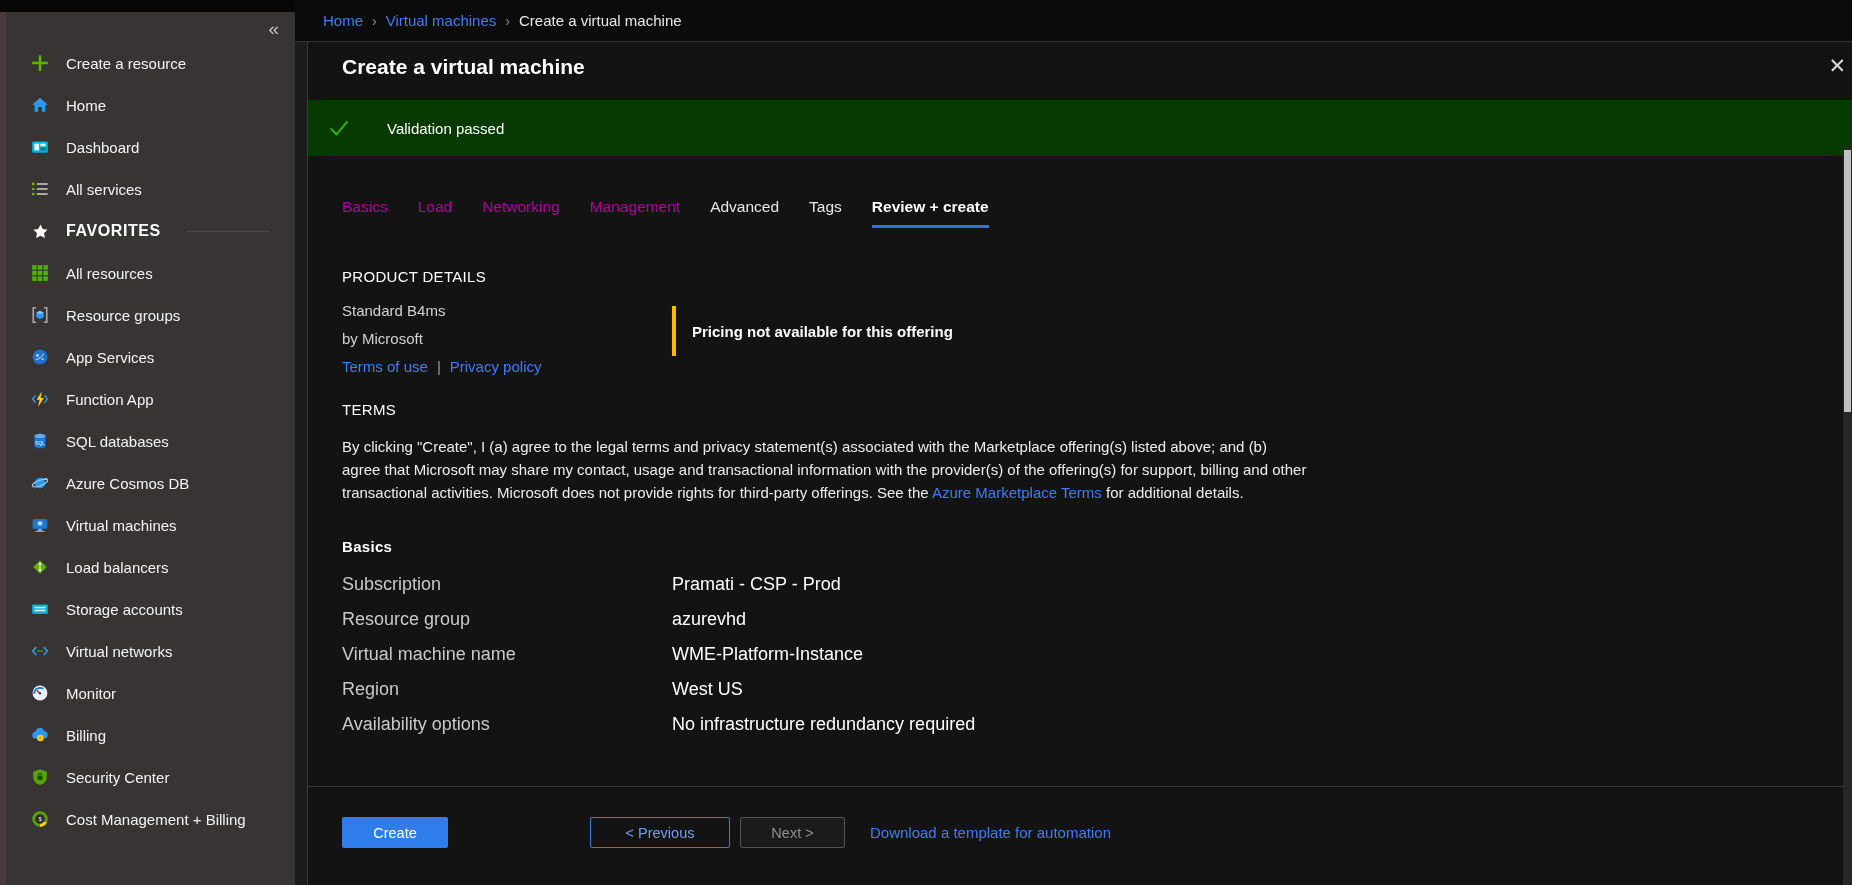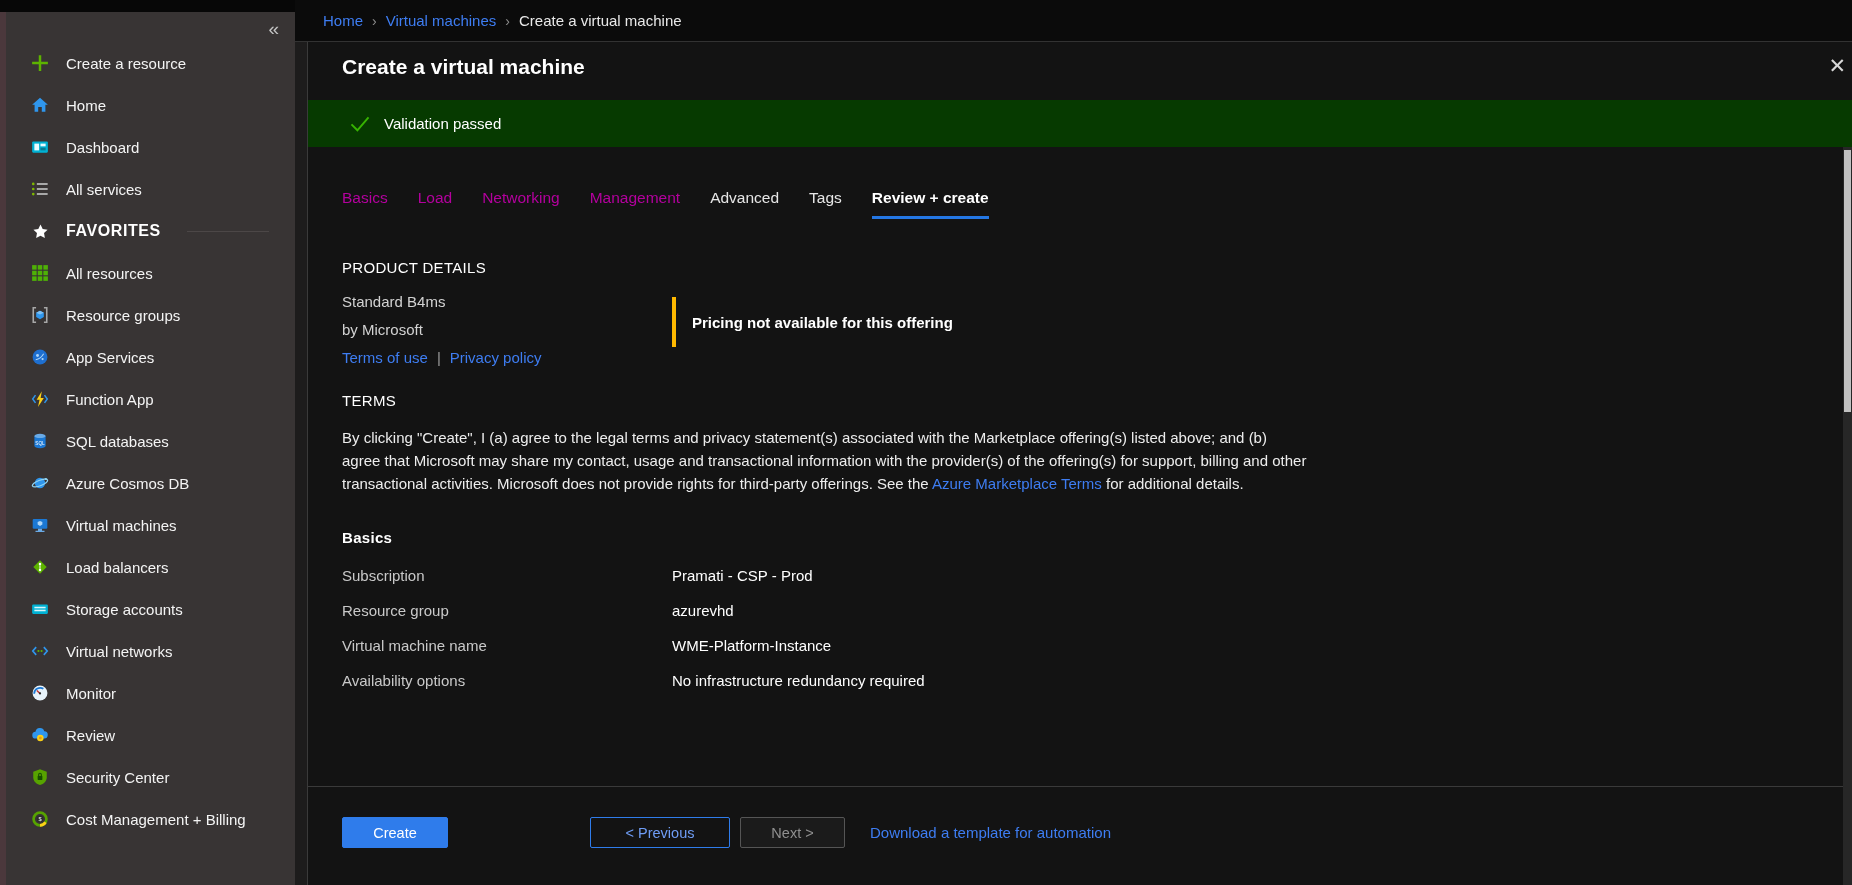--- a/index.html
+++ b/index.html
@@ -30,22 +30,22 @@
 
   .gutter { position:absolute; left:295px; top:42px; width:12px; height:843px; background:#1d1c1c; }
 
   .blade { position:absolute; left:307px; top:42px; width:1545px; height:843px;
            border-left:1px solid #3a3a3a; background:#131313; }
 
   .titlebar { position:relative; height:58px; }
   .page-title { position:absolute; left:34px; top:13px; font-size:21px; font-weight:700; color:#fff; }
   .close-x { position:absolute; right:6px; top:12px; font-size:21px; color:#d8d8d8; cursor:pointer; }
 
-  .banner { height:47px; background:var(--banner_green_bg,#063a00); display:flex; align-items:center;
-            padding-left:42px; gap:14px; }
+  .banner { height:56px; background:var(--banner_green_bg,#063a00); display:flex; align-items:center;
+            padding-left:21px; gap:38px; }
   .banner-text { font-size:15px; color:#fff; }
 
   
   .tabs { display:flex; gap:30px; margin:42px 0 0 34px; font-size:15.5px; }
   .tab { padding-bottom:9px; cursor:pointer; }
   .tab.completed { color:var(--tab_magenta,#b4009e); }
   .tab.default { color:#e6e6e6; }
   .tab.active { color:#fff; font-weight:700; border-bottom:3px solid var(--underline_blue,#2477e4); }
 
   
@@ -60,21 +60,21 @@
   .link-sep { color:#9a9a9a; }
   .pricing-callout { display:flex; align-items:center; border-left:4px solid var(--pricing_amber,#ffb900);
                      height:50px; padding-left:16px; margin-top:4px; }
   .pricing-text { font-size:15px; font-weight:700; color:#fff; }
 
   #terms { margin-top:26px; }
   .terms-body { margin-top:17px; width:965px; font-size:15px; line-height:23px; color:#ededed; }
 
   #basics { margin-top:34px; }
   .kv-table { margin-top:12px; }
-  .kv-row { display:flex; height:35px; align-items:center; font-size:15px; }
+  .kv-row { display:flex; height:35px; align-items:center; font-size:18px; }
   .kv-label { width:330px; color:#c9c9c9; }
   .kv-value { color:#fff; }
 
   .divider { position:absolute; left:0; right:0; top:744px; height:1px; background:#3a3a3a; }
 
   
   .footer { position:absolute; left:34px; top:775px; display:flex; align-items:center; }
   .btn { height:31px; font-size:14.5px; border-radius:2px; display:inline-flex; align-items:center;
          justify-content:center; cursor:pointer; font-family:inherit; }
   .btn-create { width:106px; background:var(--button_blue,#2f7ceb); color:#fff; border:1px solid var(--button_blue,#2f7ceb); }
@@ -283,21 +283,21 @@
       </div>
 
       <div class="nav-item">
         <span class="icon">
           <svg width="18" height="18" viewBox="0 0 16 16">
               <path d="M4.3 11.2a3 3 0 0 1-.3-6 4 4 0 0 1 7.8-.6 3.1 3.1 0 0 1-.4 6.6z" fill="#2f96ed"></path>
               <circle cx="8.3" cy="10.6" r="2.9" fill="#fcd116"></circle>
               <circle cx="8.3" cy="10.6" r="1.3" fill="#e89c10"></circle>
             </svg>
         </span>
-        <span>Review</span>
+        <span>Billing</span>
       </div>
 
       <div class="nav-item">
         <span class="icon">
           <svg width="18" height="18" viewBox="0 0 16 16">
               <path d="M8 1.2l6 2.1v4.9c0 3.7-2.7 6-6 6.9-3.3-.9-6-3.2-6-6.9V3.3z" fill="#57a300"></path>
               <rect x="5.9" y="7" width="4.2" height="3.6" rx=".5" fill="#174f00"></rect>
               <path d="M6.8 7V5.9a1.2 1.2 0 0 1 2.4 0V7" stroke="#174f00" stroke-width="1" fill="none"></path>
             </svg>
         </span>
@@ -388,20 +388,24 @@
         </div>
         <div class="kv-row">
           <span class="kv-label">Resource group</span>
           <span class="kv-value">azurevhd</span>
         </div>
         <div class="kv-row">
           <span class="kv-label">Virtual machine name</span>
           <span class="kv-value">WME-Platform-Instance</span>
         </div>
         <div class="kv-row">
+          <span class="kv-label">Region</span>
+          <span class="kv-value">West US</span>
+        </div>
+        <div class="kv-row">
           <span class="kv-label">Availability options</span>
           <span class="kv-value">No infrastructure redundancy required</span>
         </div>
       </div>
     </section>
 
     <div class="divider"></div>
 
     <div class="footer">
       <button class="btn btn-create">Create</button>

